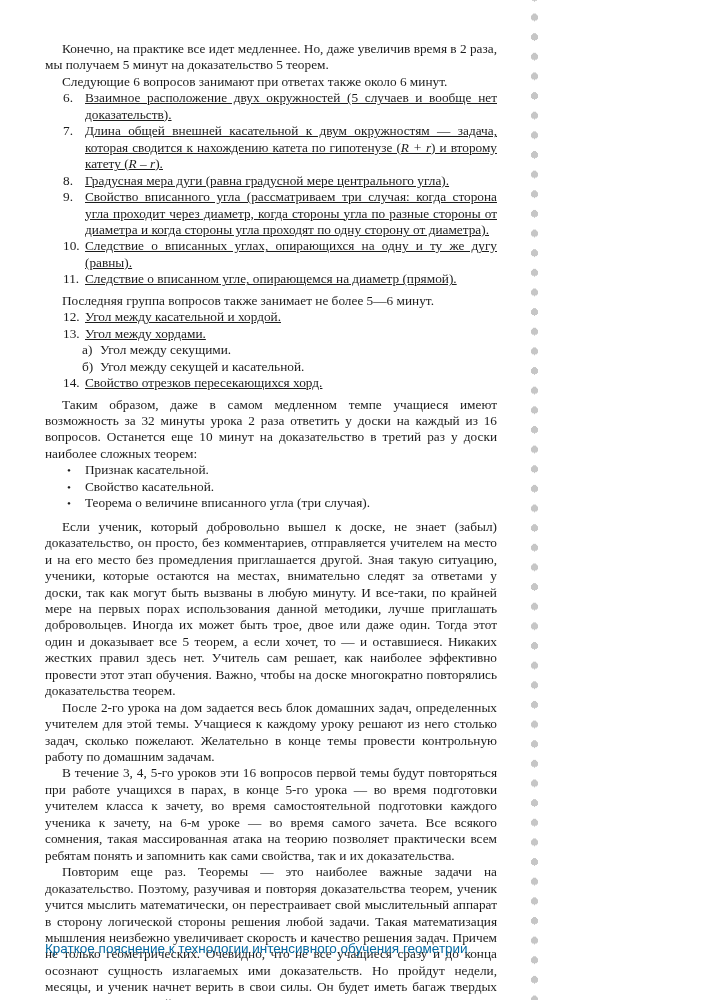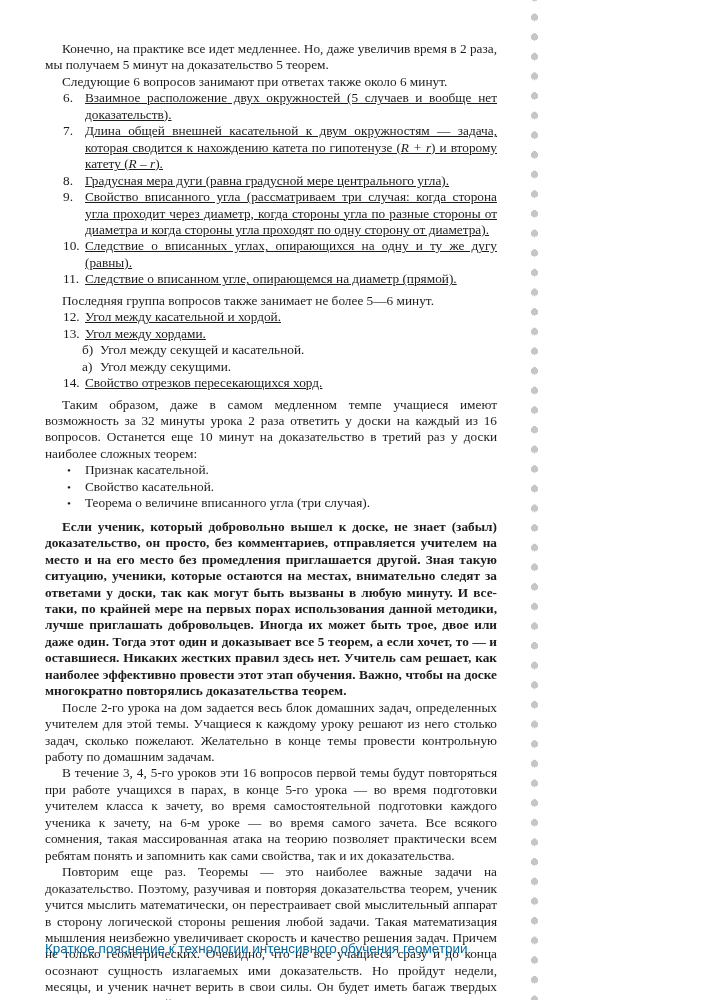--- a/index.html
+++ b/index.html
@@ -6,21 +6,21 @@
   .page{
     position:relative;width:577px;height:1000px;background:#ffffff;overflow:hidden;
     font-family:"Liberation Serif","DejaVu Serif",serif;color:#1c1c1c;
   }
   .content{
     position:absolute;left:45px;top:41px;width:452px;
     font-size:13.3px;line-height:16.45px;text-align:justify;
   }
   .para{margin:0;text-indent:17px;}
   .mt{margin-top:5px;}
-  .mt2{margin-top:7px;font-weight:bold;}
+  .mt2{margin-top:7px;}
   .oli{padding-left:40px;text-decoration:underline;}
   .oli .num{display:inline-block;width:22px;margin-left:-22px;}
   .sli{padding-left:55px;}
   .sli .num{display:inline-block;width:18px;margin-left:-18px;}
   .bli{padding-left:40px;}
   .bli .mark{display:inline-block;width:18px;margin-left:-18px;font-size:0.85em;}
   .var{font-style:italic;}
   .dots{
     position:absolute;left:527px;top:-12px;width:15px;height:1030px;
     background-image:radial-gradient(circle 3.6px at 7.5px 9.8px,#c6c6c6 99%,rgba(255,255,255,0) 100%);
@@ -72,24 +72,24 @@
 
     <p class="para mt">Последняя группа вопросов также занимает не более 5—6 минут.</p>
 
     <div class="oli">
       <span class="num">12.</span><span>Угол между касательной и хордой.</span>
     </div>
     <div class="oli">
       <span class="num">13.</span><span>Угол между хордами.</span>
     </div>
     <div class="sli">
-      <span class="num">б)</span><span>Угол между секущей и касательной.</span>
+      <span class="num">а)</span><span>Угол между секущими.</span>
     </div>
     <div class="sli">
-      <span class="num">а)</span><span>Угол между секущими.</span>
+      <span class="num">б)</span><span>Угол между секущей и касательной.</span>
     </div>
     <div class="oli">
       <span class="num">14.</span><span>Свойство отрезков пересекающихся хорд.</span>
     </div>
 
     <p class="para mt">Таким образом, даже в самом медленном темпе учащиеся имеют возможность за 32 минуты урока 2 раза ответить у доски на каждый из 16 вопросов. Останется еще 10 минут на доказательство в третий раз у доски наиболее сложных теорем:</p>
 
     <div class="bli">
       <span class="mark">•</span><span>Признак касательной.</span>
     </div>

